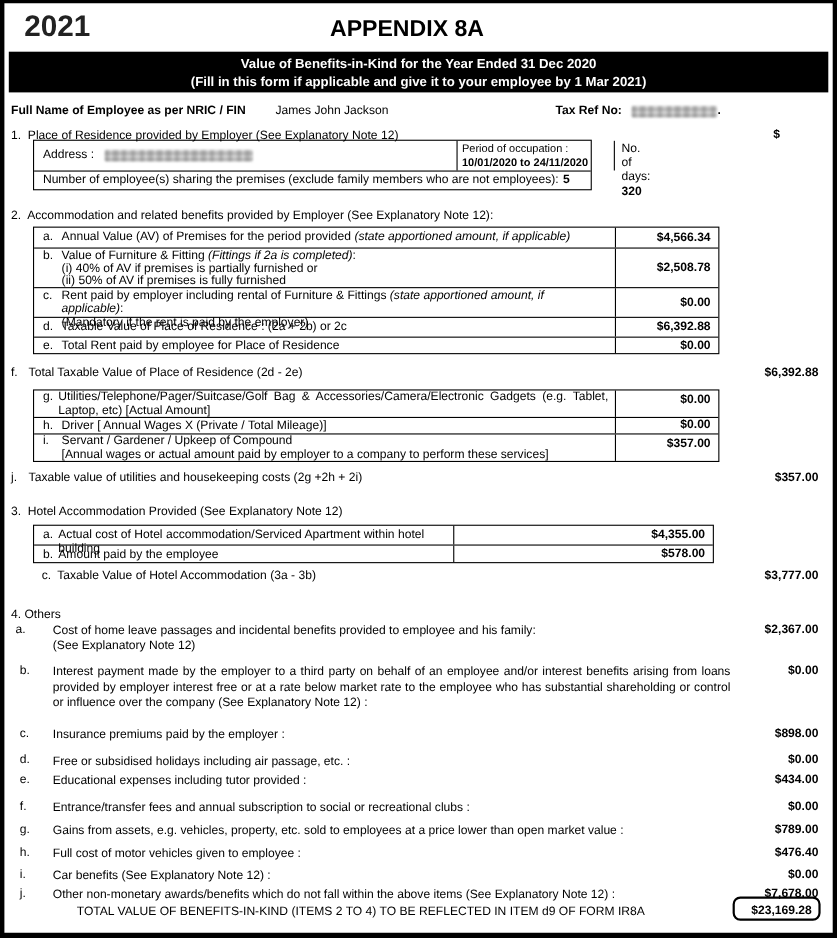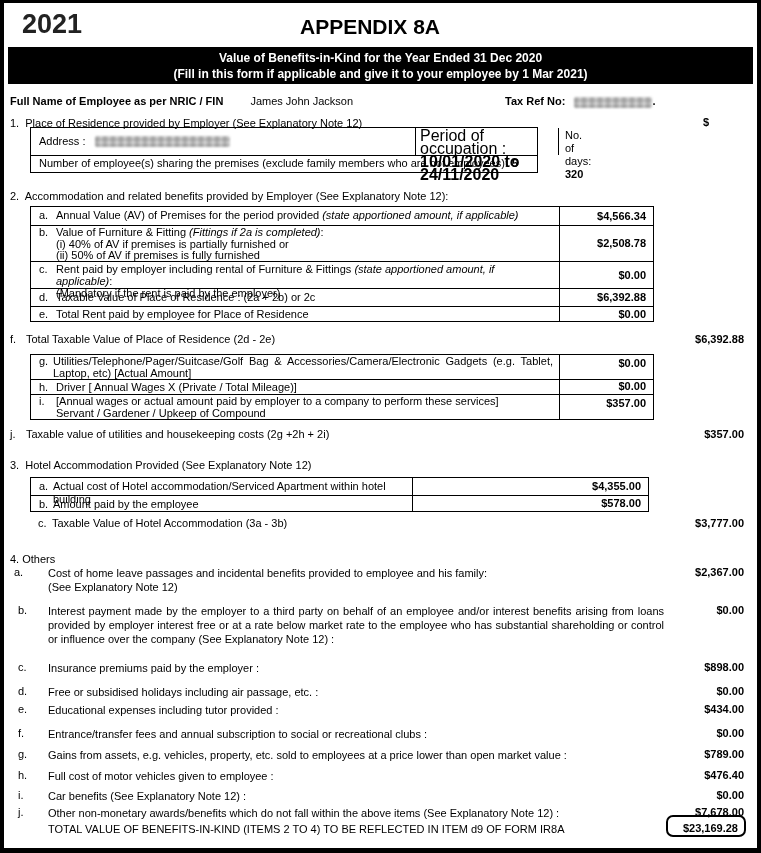--- a/index.html
+++ b/index.html
@@ -73,21 +73,21 @@
   <div class="abs b" style="left:699px;top:113px;">$</div>
 
   <div class="abs heading" style="left:6px;top:114px;">1.  Place of Residence provided by Employer (See Explanatory Note 12)</div>
 
   <div class="tbl" style="left:26px;top:124px;width:508px;">
     <div class="trow" style="height:27px;">
       <div class="lblcell" style="flex:none;width:384px;align-items:center;">
         <span>Address :</span>
         <span class="redact" style="width:135px;margin-left:10px;"></span>
       </div>
-      <div style="flex:none;width:143px;border-left:1.5px solid #000;padding:1px 4px;box-sizing:border-box;font-size:16px;">
+      <div style="flex:none;width:143px;border-left:1.5px solid #000;padding:1px 4px;box-sizing:border-box;font-size:10px;">
         <div class="cellline">Period of occupation :</div>
         <div class="cellline b">10/01/2020 to 24/11/2020</div>
       </div>
       <div style="flex:1;border-left:1.5px solid #000;padding:1px 6px;box-sizing:border-box;">
         <div class="cellline">No. of days:</div>
         <div class="cellline b">320</div>
       </div>
     </div>
     <div class="trow" style="height:17px;">
       <div class="lblcell" style="padding-top:1px;">
@@ -162,22 +162,22 @@
       <div class="lblcell" style="padding-top:1px;">
         <span class="letter">h.</span>
         <span class="txt">Driver [ Annual Wages X (Private / Total Mileage)]</span>
       </div>
       <div class="valcell valtop w94" style="padding-top:0;">$0.00</div>
     </div>
     <div class="trow" style="height:25px;">
       <div class="lblcell" style="line-height:12px;padding-top:0;">
         <span class="letter">i.</span>
         <span class="txt">
+          <span style="display:block;">Servant / Gardener / Upkeep of Compound</span>
           <span style="display:block;">[Annual wages or actual amount paid by employer to a company to perform these services]</span>
-          <span style="display:block;">Servant / Gardener / Upkeep of Compound</span>
         </span>
       </div>
       <div class="valcell valtop w94">$357.00</div>
     </div>
   </div>
 
   <div class="abs sumrow" style="top:425px;">
     <span class="sletter" style="left:6px;">j.</span>
     <span class="stext" style="left:22px;">Taxable value of utilities and housekeeping costs (2g +2h + 2i)</span>
     <span class="samt">$357.00</span>
@@ -266,18 +266,18 @@
     <span class="stext">Car benefits (See Explanatory Note 12) :</span>
     <span class="samt">$0.00</span>
   </div>
 
   <div class="abs s4row" style="top:803px;">
     <span class="sletter">j.</span>
     <span class="stext">Other non-monetary awards/benefits which do not fall within the above items (See Explanatory Note 12) :</span>
     <span class="samt">$7,678.00</span>
   </div>
 
-  <div class="abs" style="left:44px;top:820px;width:560px;">TOTAL VALUE OF BENEFITS-IN-KIND (ITEMS 2 TO 4) TO BE REFLECTED IN ITEM d9 OF FORM IR8A</div>
+  <div class="abs" style="left:44px;top:820px;width:560px;text-align:center;">TOTAL VALUE OF BENEFITS-IN-KIND (ITEMS 2 TO 4) TO BE REFLECTED IN ITEM d9 OF FORM IR8A</div>
   <div class="abs totalbox">
     <span>$23,169.28</span>
   </div>
 
 </div>
 
 </body></html>

